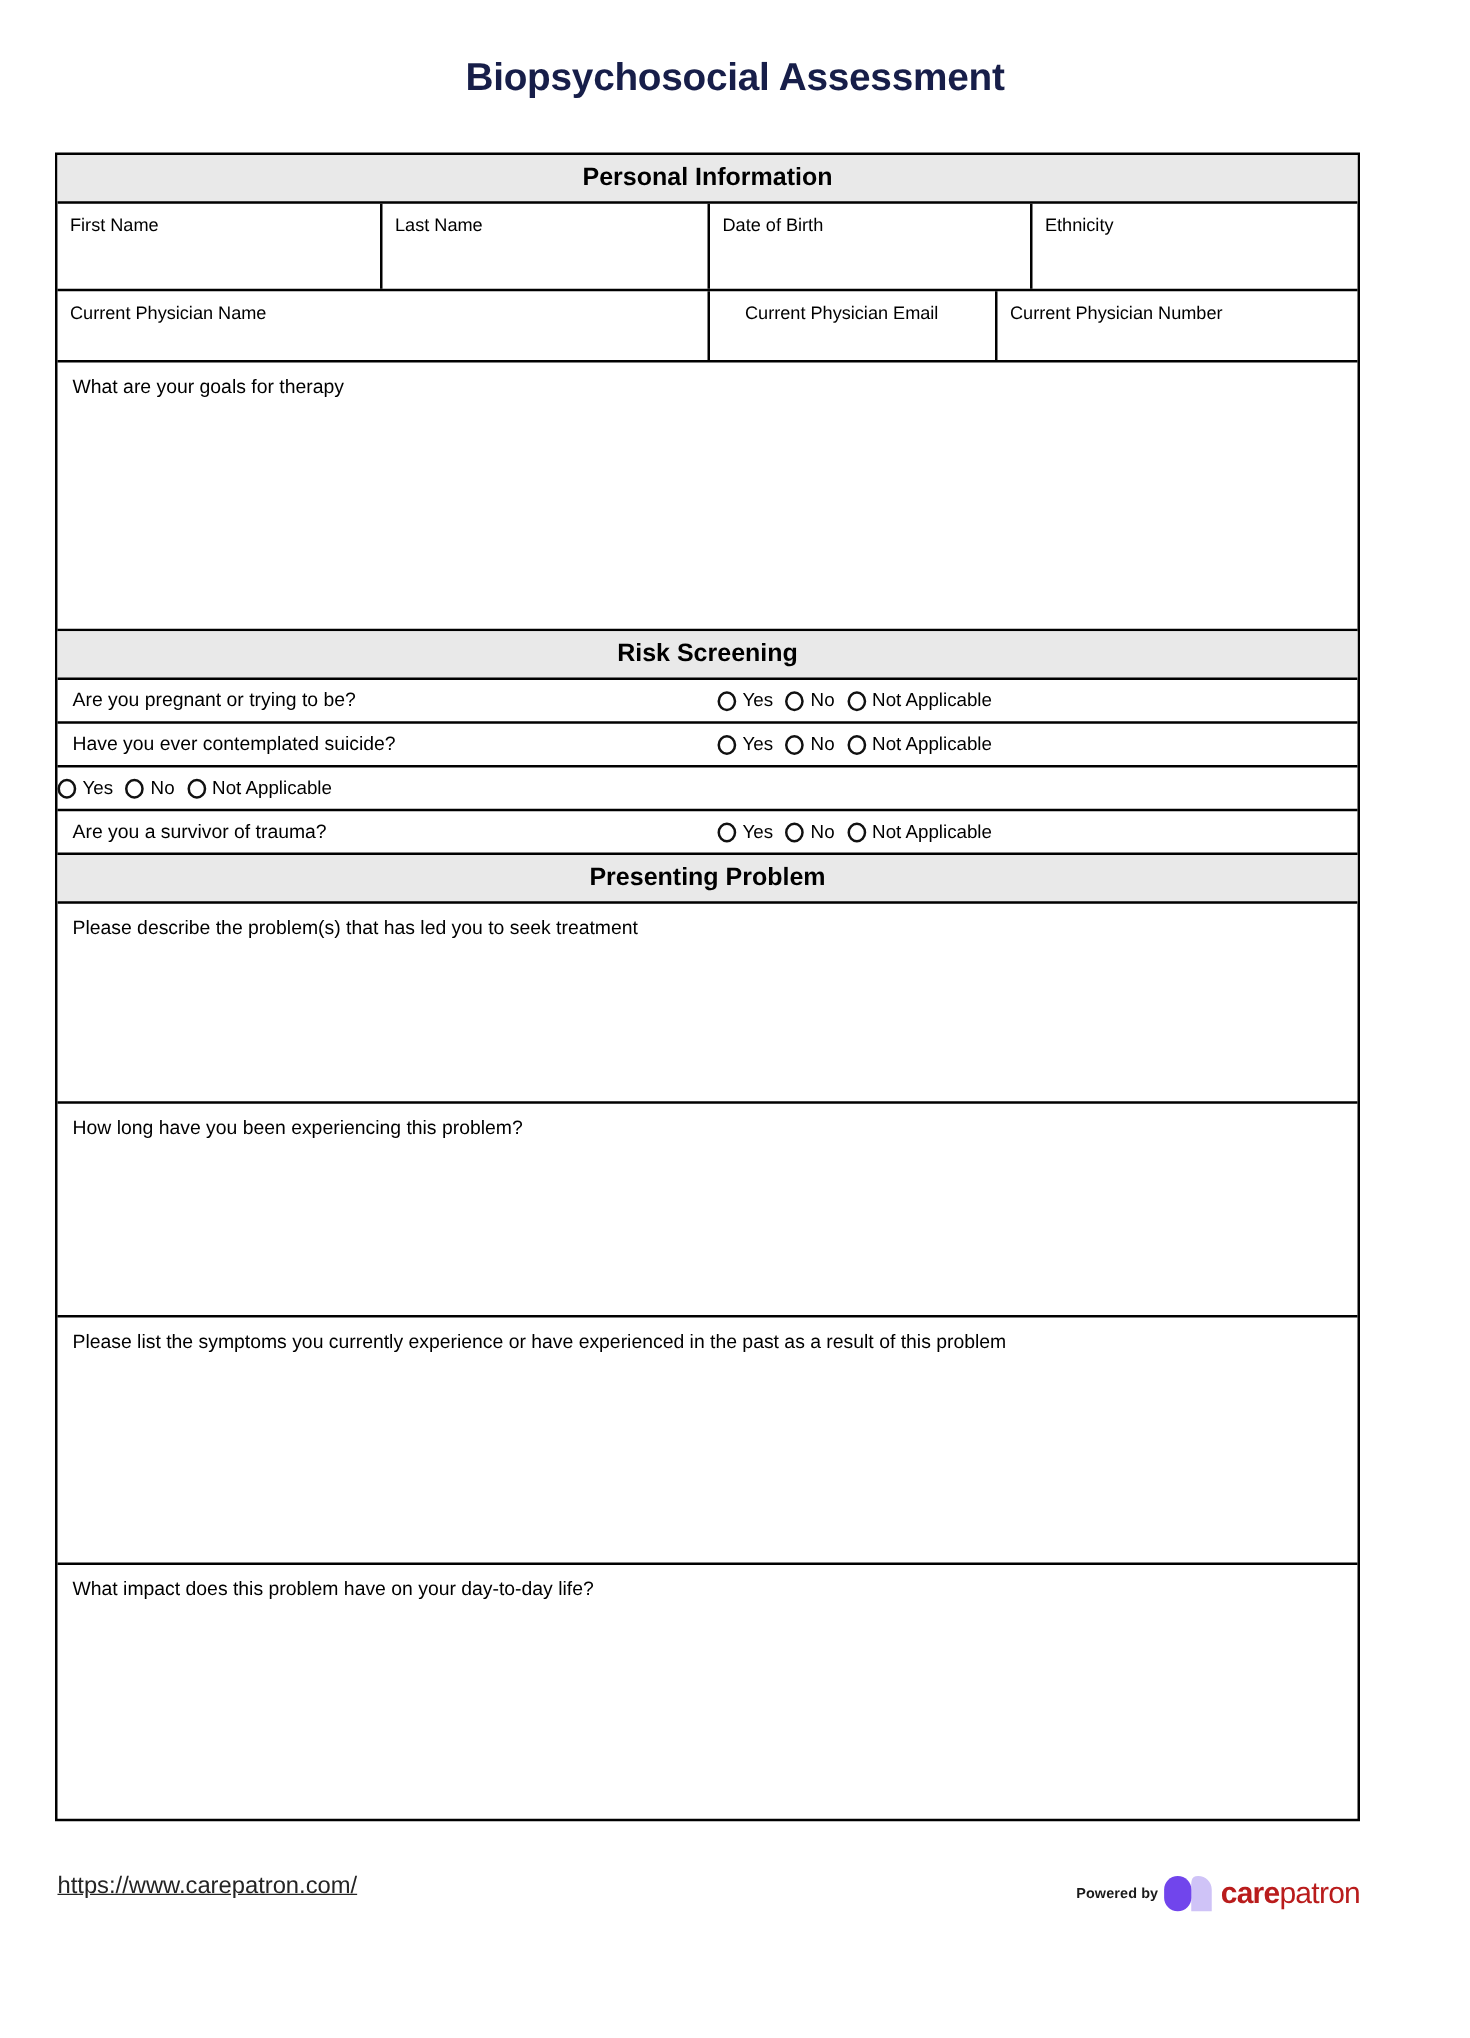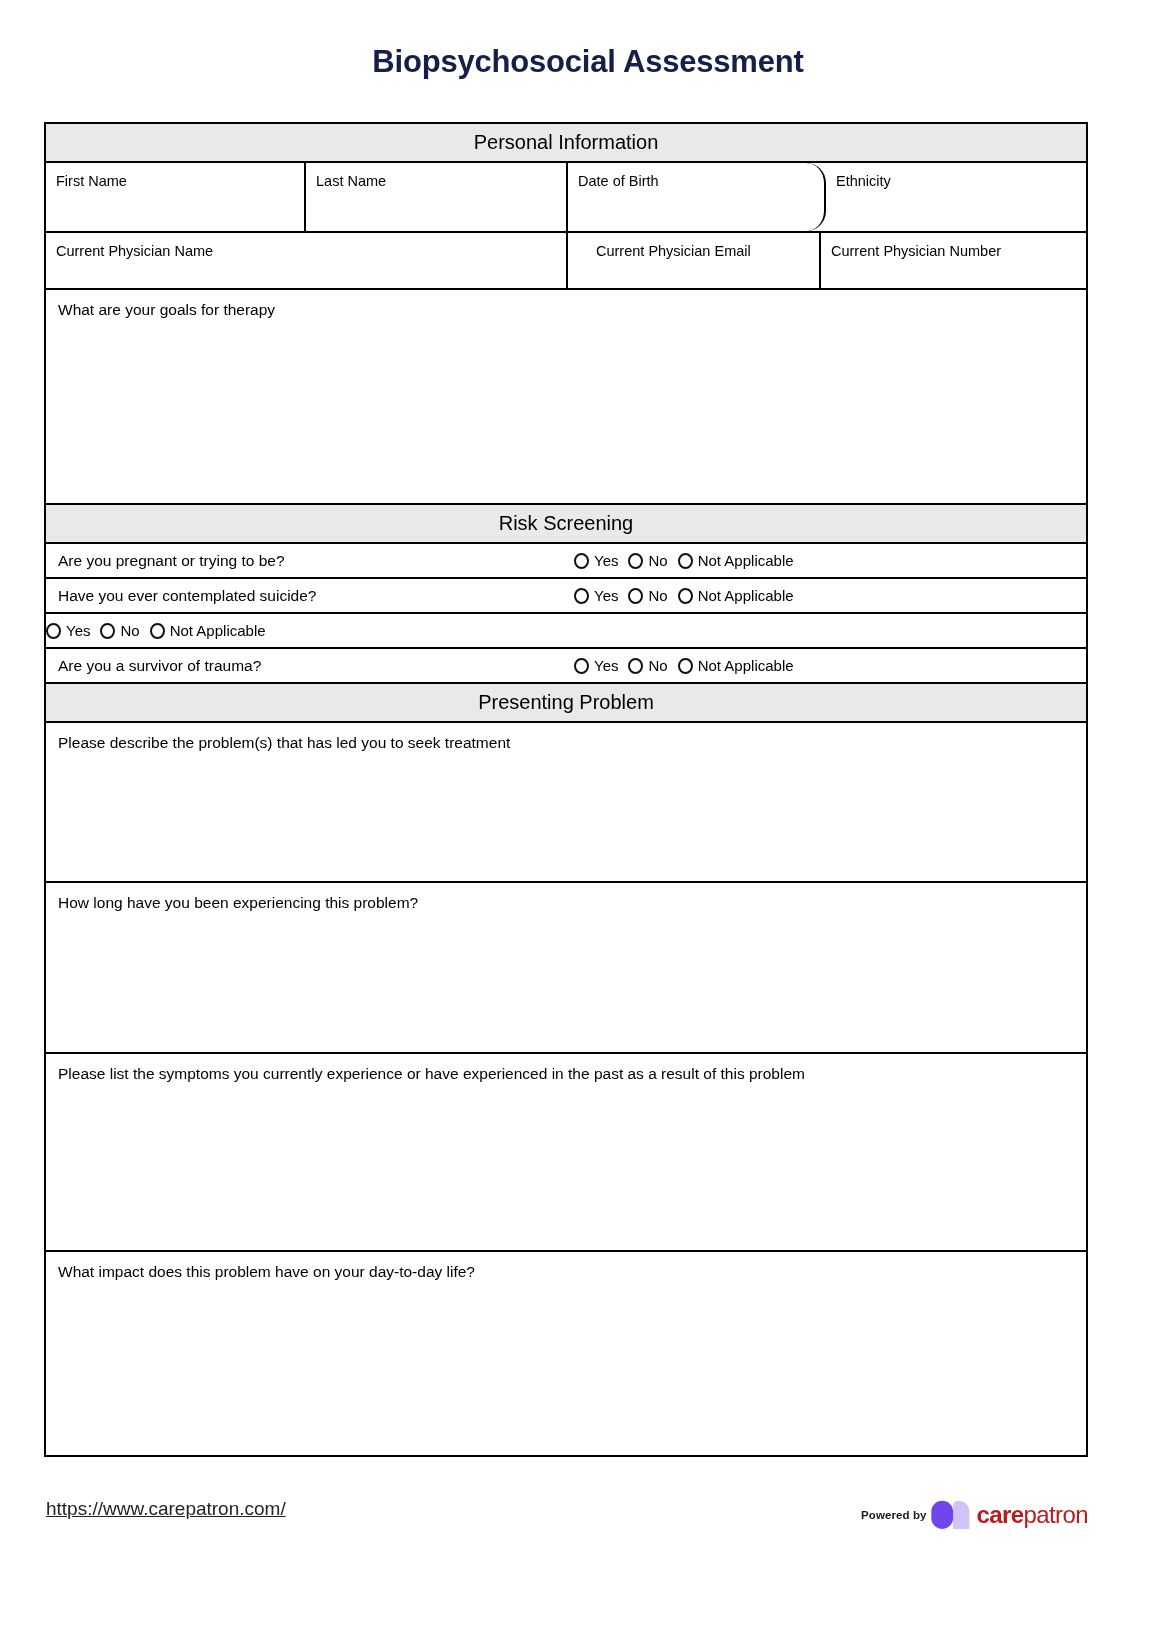--- a/index.html
+++ b/index.html
@@ -47,21 +47,21 @@
     border: 2px solid #000;
     border-top-width: 2px;
     background: #fff;
   }
 
   .section-head {
     background: #e9e9e9;
     border-bottom: 2px solid #000;
     text-align: center;
     font-size: 20px;
-    font-weight: normal;
+    font-weight: bold;
     padding: 7px 0 8px 0;
     line-height: 1.1;
   }
 
   .row {
     display: flex;
     border-bottom: 2px solid #000;
   }
   .row:last-child { border-bottom: none; }
 
@@ -73,25 +73,25 @@
     line-height: 1.25;
   }
   .cell:last-child { border-right: none; }
 
   .h-info-row1 .cell { height: 68px; }
   .h-info-row2 .cell { height: 55px; }
 
   
   .w-first   { width: 260px; }
   .w-last    { width: 262px; }
-  .w-dob     { width: 258px; border-radius: 20px; }
+  .w-dob     { width: 258px; }
   .w-eth     { width: 260px; }
 
   .w-physname  { width: 522px; }
-  .w-physemail { width: 253px; padding-left: 28px; }
+  .w-physemail { width: 230px; padding-left: 28px; }
   .w-physnum   { width: 260px; }
 
   
   .textblock {
     box-sizing: border-box;
     border-bottom: 2px solid #000;
     padding: 11px 0 0 12px;
     font-size: 15.5px;
     line-height: 1.2;
   }

